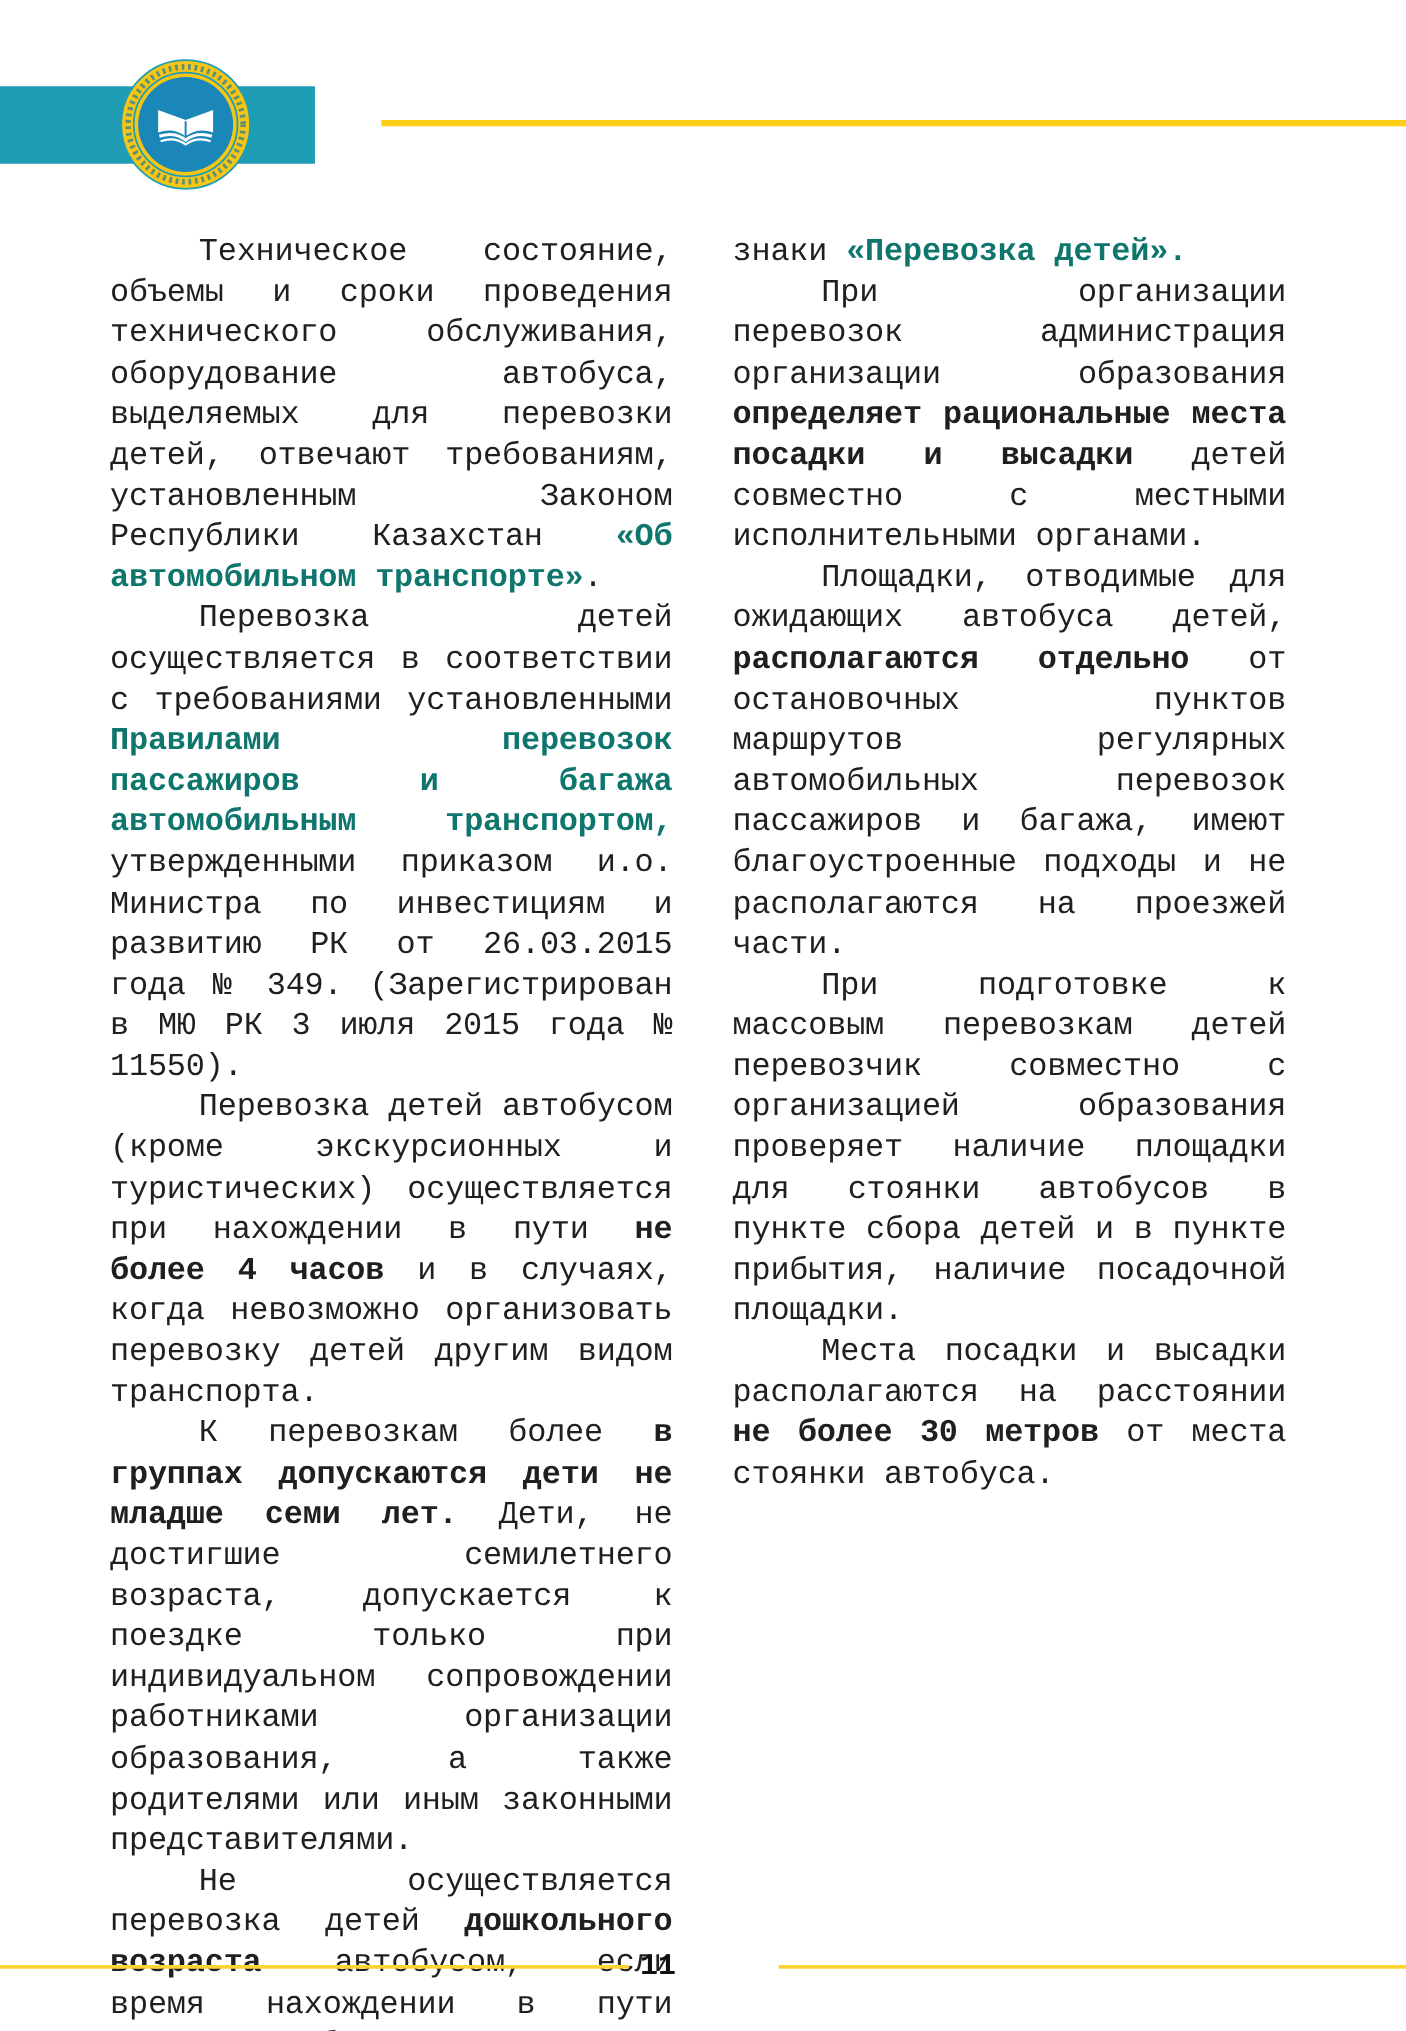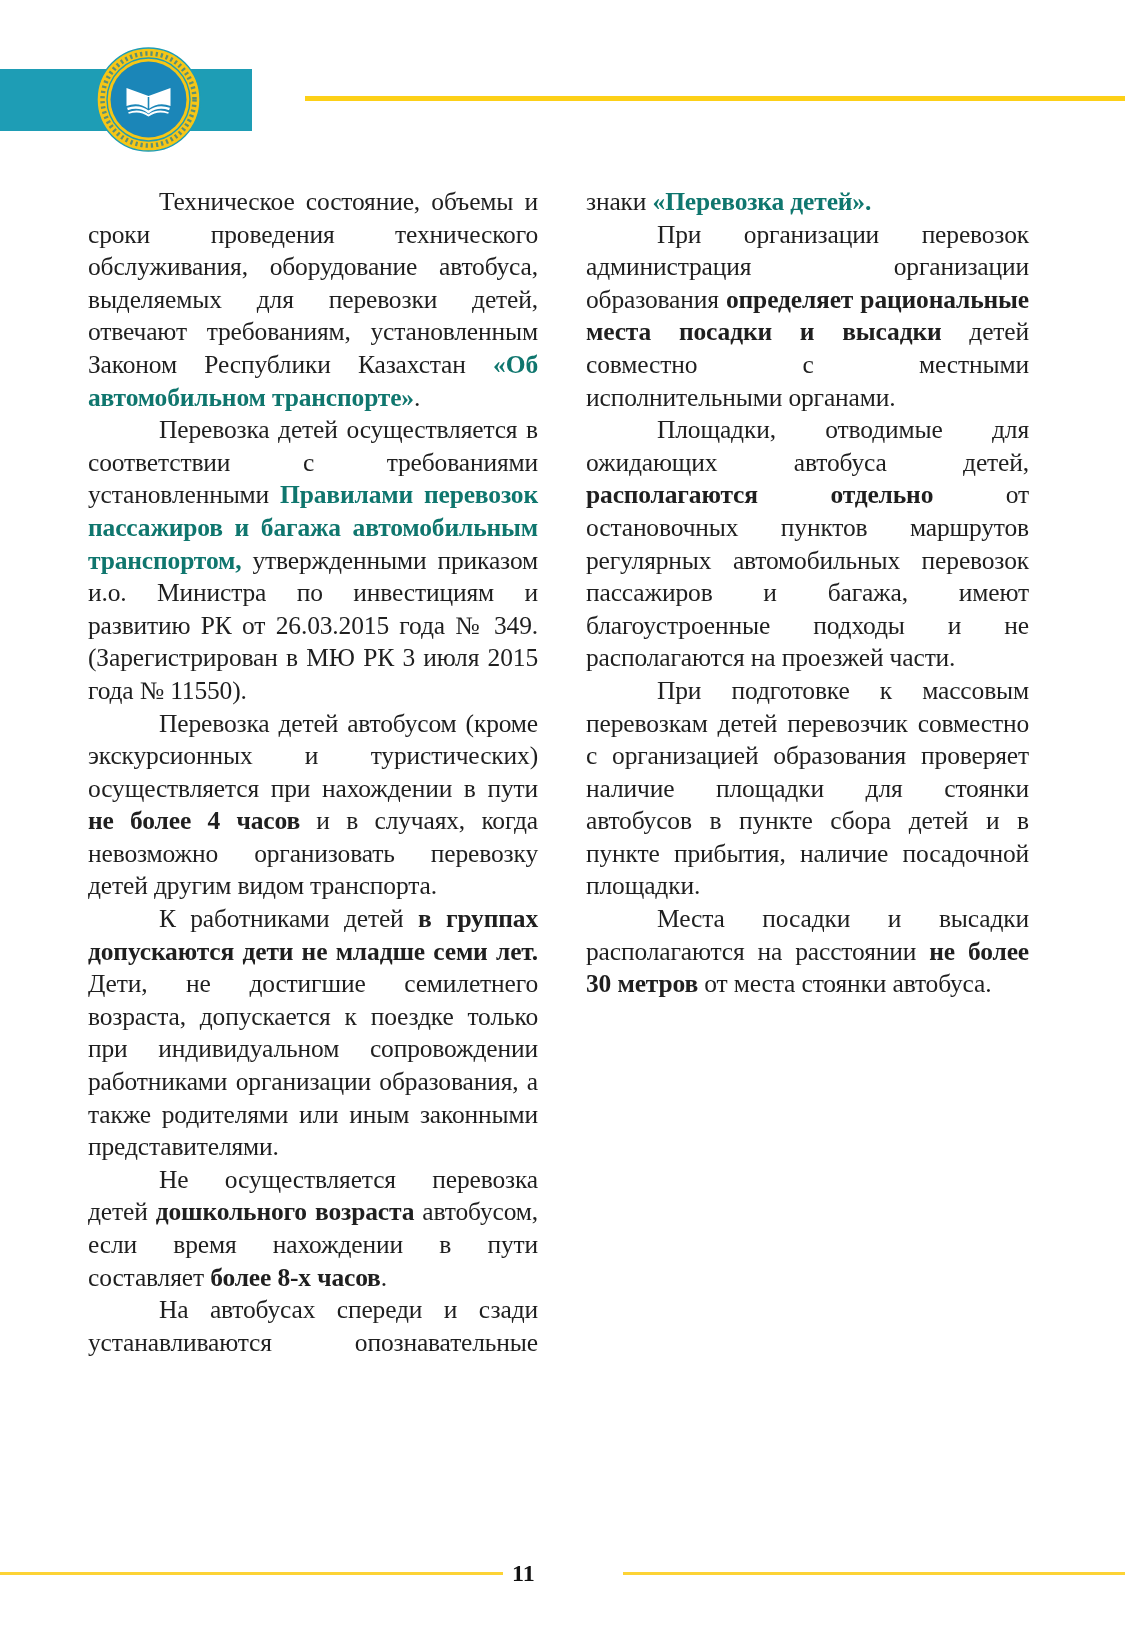--- a/index.html
+++ b/index.html
@@ -2,21 +2,21 @@
 <html><head>
 <meta charset="utf-8">
 <style>
   html, body { margin: 0; padding: 0; background: #ffffff; }
   .page {
     position: relative;
     width: 1125px;
     height: 1625px;
     background: #ffffff;
     overflow: hidden;
-    font-family: Liberation Serif, serif;
+    font-family: Liberation Mono, monospace;
     color: #1f1f1f;
   }
 
   
   .teal-band {
     position: absolute;
     left: 0; top: 69px;
     width: 252px; height: 62px;
     background: #1e9db5;
   }
@@ -91,21 +91,21 @@
       </g>
     </svg>
   </div>
 
   <div class="header-rule"></div>
 
   <div class="column column-left">
       <p class="para indent"><span>Техническое состояние, объемы и сроки проведения технического обслуживания, оборудование автобуса, выделяемых для перевозки детей, отвечают требованиям, установленным Законом Республики Казахстан </span><span class="link">«Об автомобильном транспорте»</span><span>.</span></p>
       <p class="para indent"><span>Перевозка детей осуществляется в соответствии с требованиями установленными </span><span class="link">Правилами перевозок пассажиров и багажа автомобильным транспортом,</span><span> утвержденными приказом и.о. Министра по инвестициям и развитию РК от 26.03.2015 года № 349. (Зарегистрирован в МЮ РК 3 июля 2015 года № 11550).</span></p>
       <p class="para indent"><span>Перевозка детей автобусом (кроме экскурсионных и туристических) осуществляется при нахождении в пути </span><span class="b">не более 4 часов</span><span> и в случаях, когда невозможно организовать перевозку детей другим видом транспорта.</span></p>
-      <p class="para indent"><span>К работниками детей </span><span class="b">в группах допускаются дети не младше семи лет.</span><span> Дети, не достигшие семилетнего возраста, допускается к поездке только при индивидуальном сопровождении работниками организации образования, а также родителями или иным законными представителями.</span></p>
+      <p class="para indent"><span>К перевозкам более </span><span class="b">в группах допускаются дети не младше семи лет.</span><span> Дети, не достигшие семилетнего возраста, допускается к поездке только при индивидуальном сопровождении работниками организации образования, а также родителями или иным законными представителями.</span></p>
       <p class="para indent"><span>Не осуществляется перевозка детей </span><span class="b">дошкольного возраста</span><span> автобусом, если время нахождении в пути составляет </span><span class="b">более 8-х часов</span><span>.</span></p>
       <p class="para indent jlast"><span>На автобусах спереди и сзади устанавливаются опознавательные</span></p>
     </div>
   <div class="column column-right">
       <p class="para"><span>знаки </span><span class="link">«Перевозка детей».</span></p>
       <p class="para indent"><span>При организации перевозок администрация организации образования </span><span class="b">определяет рациональные места посадки и высадки</span><span> детей совместно с местными исполнительными органами.</span></p>
       <p class="para indent"><span>Площадки, отводимые для ожидающих автобуса детей, </span><span class="b">располагаются отдельно</span><span> от остановочных пунктов маршрутов регулярных автомобильных перевозок пассажиров и багажа, имеют благоустроенные подходы и не располагаются на проезжей части.</span></p>
       <p class="para indent"><span>При подготовке к массовым перевозкам детей перевозчик совместно с организацией образования проверяет наличие площадки для стоянки автобусов в пункте сбора детей и в пункте прибытия, наличие посадочной площадки.</span></p>
       <p class="para indent"><span>Места посадки и высадки располагаются на расстоянии </span><span class="b">не более 30 метров</span><span> от места стоянки автобуса.</span></p>
     </div>

